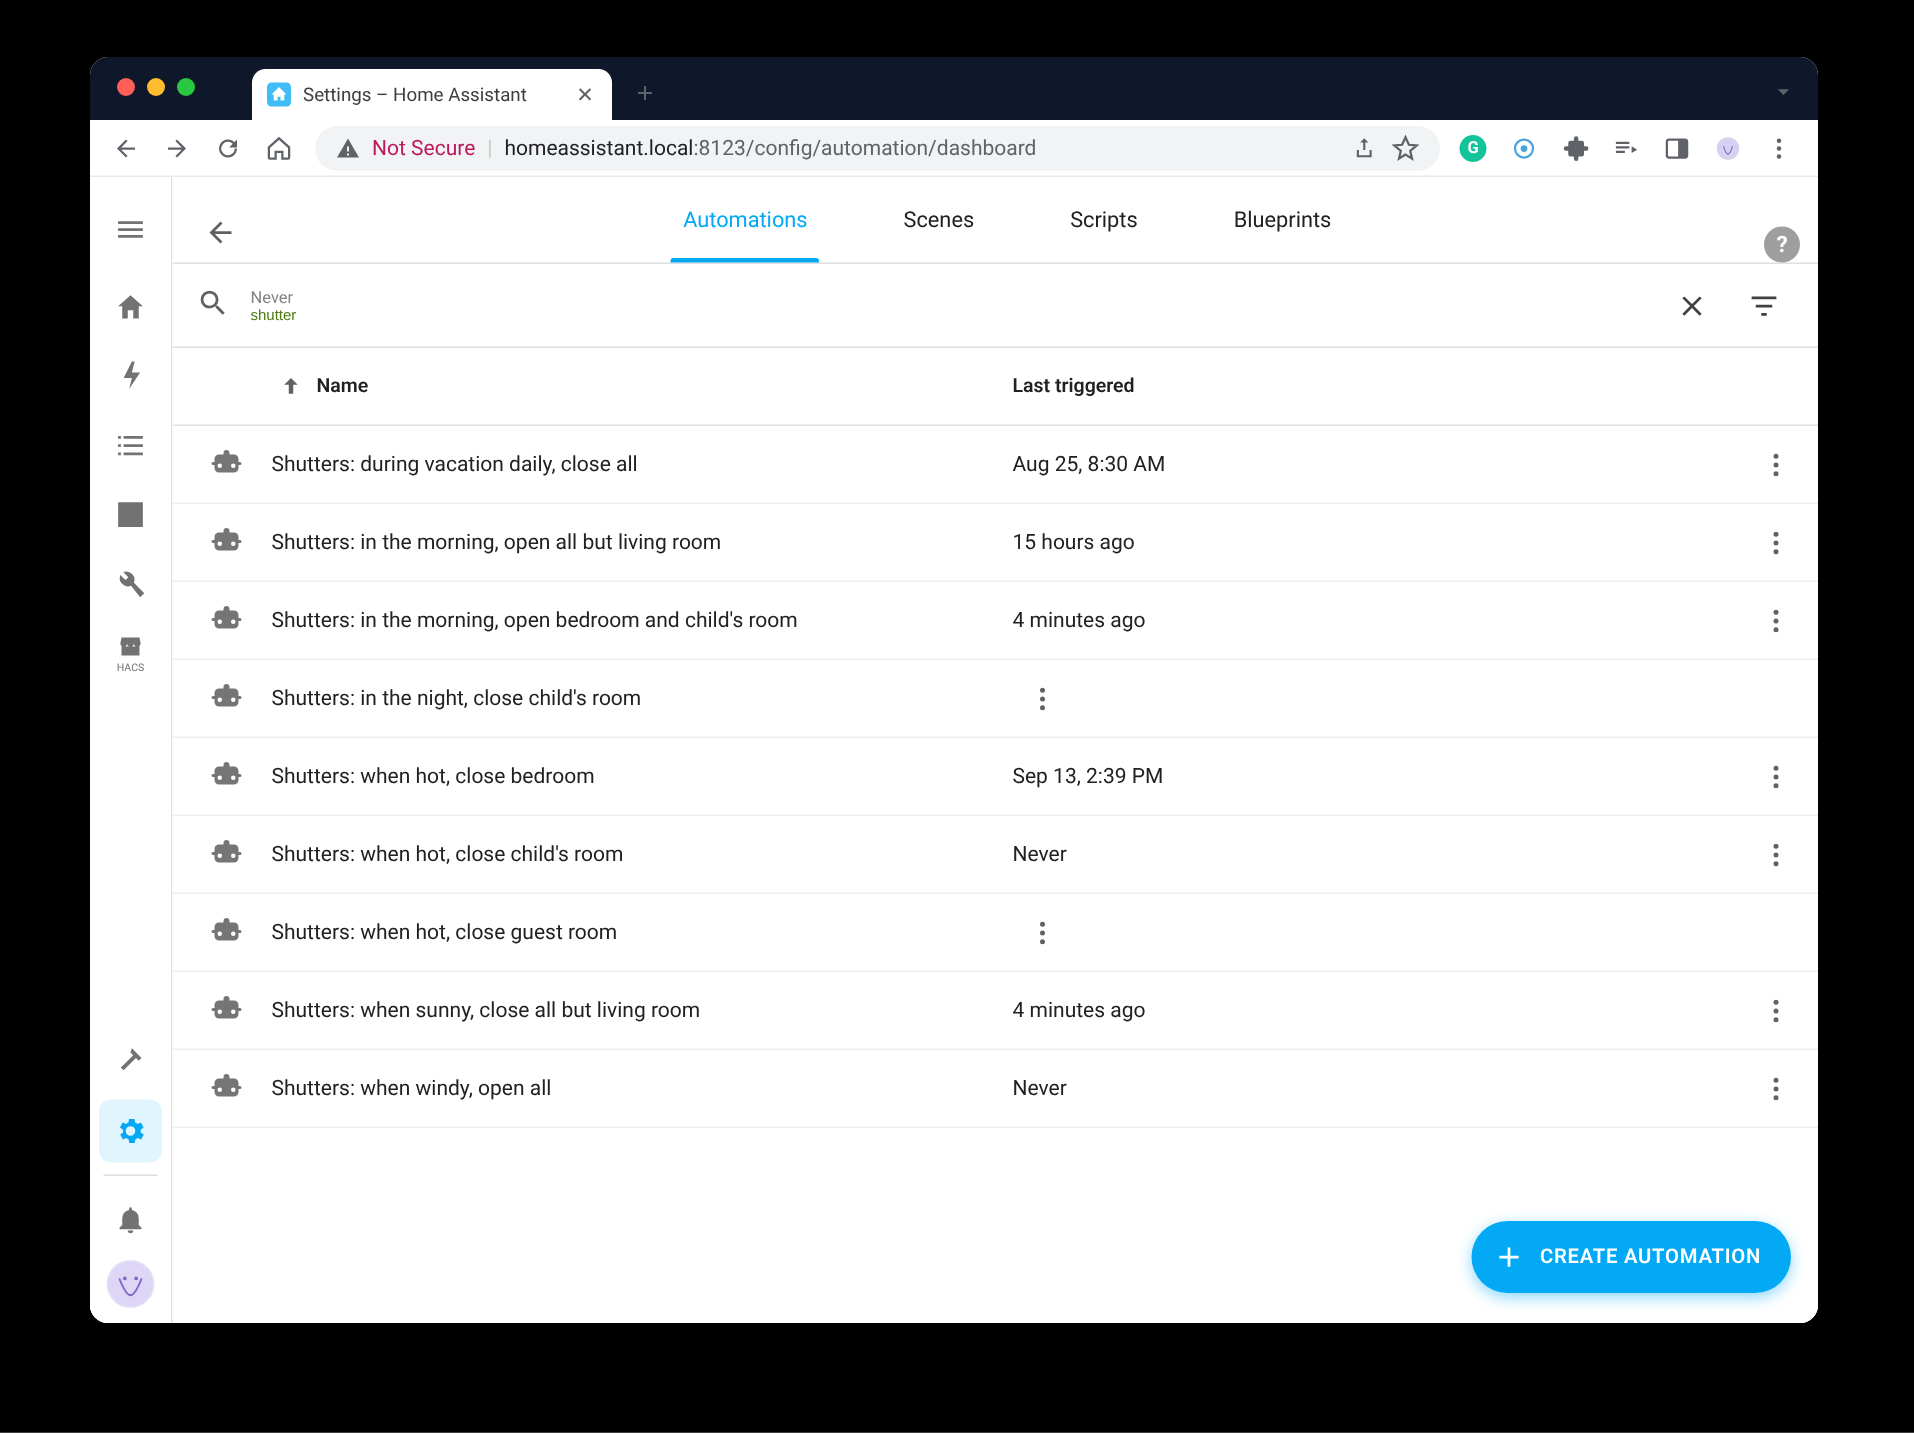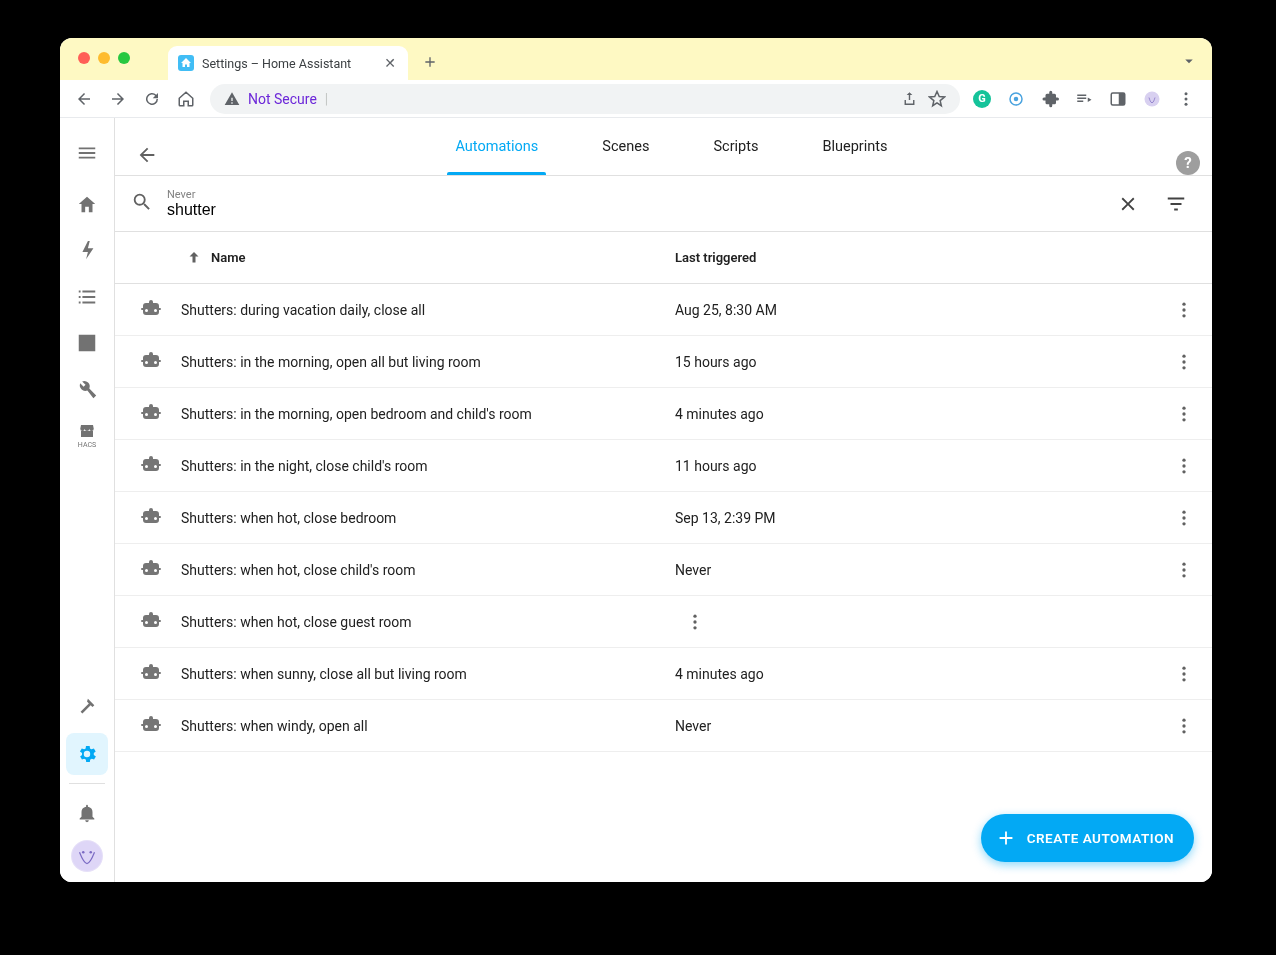--- a/index.html
+++ b/index.html
@@ -15,21 +15,21 @@
     width: 1152px; height: 844px;
     background: #fff;
     border-radius: 12px;
     overflow: hidden;
     box-shadow: 0 10px 40px rgba(0,0,0,0.5);
     display: flex; flex-direction: column;
   }
   
   .tab-strip {
     height: 42px;
-    background: #fef9c3;
+    background: #0f172a;
     display: flex; align-items: flex-end;
     padding-left: 10px;
     position: relative;
   }
   .traffic-lights { display: flex; gap: 8px; padding: 14px 10px 12px 8px; align-self: flex-start; }
   .tl { width: 12px; height: 12px; border-radius: 50%; }
   .tl.red { background: #ff5f57; }
   .tl.yellow { background: #febc2e; }
   .tl.green { background: #28c840; }
   .tab {
@@ -64,21 +64,21 @@
     height: 30px;
     background: #f1f3f4;
     border-radius: 15px;
     display:flex; align-items:center;
     padding: 0 14px;
     margin: 0 6px;
     font-size: 14px;
     color: #5f6368;
     gap: 8px;
   }
-  .addr .not-secure { color:#6d28d9; }
+  .addr .not-secure { color:#be185d; }
   .addr .divider { color:#c4c7c5; }
   .addr .host-dark { color:#202124; }
   .addr-actions { margin-left:auto; display:flex; gap:10px; align-items:center; color:#5f6368; }
   .ext-icons { display:flex; gap:6px; align-items:center; padding-right:4px; }
   .ext-icons .tb-btn { width:28px; }
   .green-g { width:18px; height:18px; border-radius:50%; background:#15c39a; color:#fff; font-size:11px; font-weight:700; display:flex; align-items:center; justify-content:center; }
 
   
   .app {
     flex:1; display:flex; overflow:hidden;
@@ -127,21 +127,21 @@
 
   .searchbar {
     height: 56px;
     display:flex; align-items:center;
     padding: 0 16px; gap:8px;
     border-bottom: 1px solid #e0e0e0;
   }
   .searchbar .search-icon { color:#616161; }
   .searchbar .search-field { flex:1; display:flex; flex-direction:column; padding-left:6px; }
   .searchbar .search-label { font-size:11px; color:#838383; }
-  .searchbar .search-input { border:none; outline:none; font-size:16px; color:#000000; background:transparent; width:100%; }
+  .searchbar .search-input { border:none; outline:none; font-size:10px; color:#4d7c0f; background:transparent; width:100%; }
   .icon-btn { width:40px; height:40px; display:flex; align-items:center; justify-content:center; color:#424242; cursor:pointer; border-radius:50%; }
   .icon-btn svg { width:22px; height:22px; fill:currentColor; }
 
   .table-header {
     height:52px; display:flex; align-items:center;
     padding: 0 20px 0 70px;
     border-bottom: 1px solid #e0e0e0;
     font-size:13px; font-weight:600; color:#212121;
   }
   .th-name { flex: 0 0 490px; display:flex; align-items:center; gap:8px; }
@@ -329,20 +329,21 @@
         <svg viewBox="0 0 24 24">
           <use href="#i-house-outline"></use>
         </svg>
       </div>
     <div class="addr">
       <svg viewBox="0 0 24 24" width="16" height="16" fill="#5f6368">
           <use href="#i-warn"></use>
         </svg>
       <span class="not-secure">Not Secure</span>
       <span class="divider">|</span>
+      <span><span class="host-dark">homeassistant.local</span><span>:8123/config/automation/dashboard</span></span>
       <div class="addr-actions">
         <svg viewBox="0 0 24 24" width="17" height="17" fill="#5f6368">
             <use href="#i-share"></use>
           </svg>
         <svg viewBox="0 0 24 24" width="18" height="18" fill="none" stroke="#5f6368" stroke-width="2">
             <use href="#i-star"></use>
           </svg>
       </div>
     </div>
     <div class="ext-icons">
@@ -551,21 +552,20 @@
                 </svg>
               </div>
             </div>
             <div class="row">
               <div class="robot">
                 <svg viewBox="0 0 24 24">
                   <use href="#i-robot"></use>
                 </svg>
               </div>
               <div class="name">Shutters: in the night, close child's room</div>
-              <div class="trig">11 hours ago</div>
               <div class="more">
                 <svg viewBox="0 0 24 24">
                   <use href="#i-dots-v"></use>
                 </svg>
               </div>
             </div>
             <div class="row">
               <div class="robot">
                 <svg viewBox="0 0 24 24">
                   <use href="#i-robot"></use>

